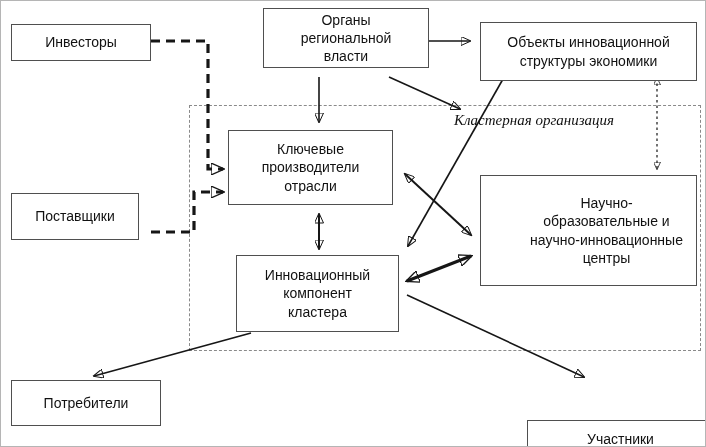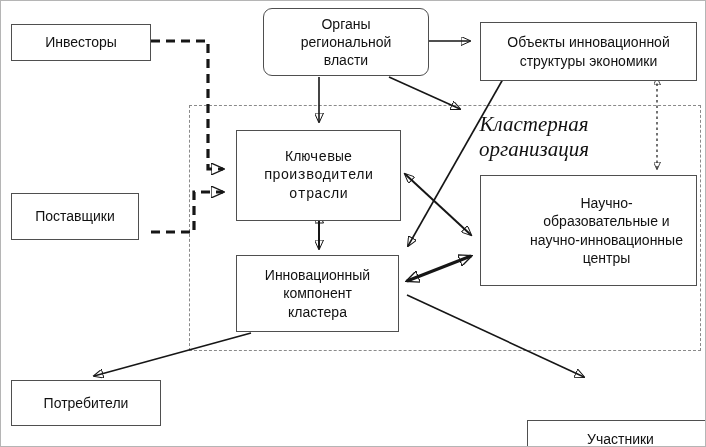--- a/index.html
+++ b/index.html
@@ -36,21 +36,21 @@
     border: 1px dashed #8a8a8a;
     box-sizing: border-box;
     z-index: 0;
   }
   .cluster-label {
     position: absolute;
     left: 428px; top: 111px;
     width: 210px;
     font-family: "Liberation Serif", serif;
     font-style: italic;
-    font-size: 21px;
+    font-size: 15px;
     color: #111111;
     text-align: center;
     z-index: 2;
   }
   svg.arrows {
     position: absolute;
     left: 0; top: 0;
     width: 706px; height: 447px;
     z-index: 1;
     pointer-events: none;
@@ -98,30 +98,30 @@
 
     <path d="M506 71 L407 245" stroke-width="1.6" marker-end="url(#ah)"></path>
 
     <path d="M250 332 L93 375" stroke-width="1.6" marker-end="url(#ah)"></path>
 
     <path d="M406 294 L583 376" stroke-width="1.6" marker-end="url(#ah)"></path>
   </svg>
 
   <div class="box" style="left:10px; top:23px; width:140px; height:37px;">Инвесторы</div>
 
-  <div class="box" style="left:262px; top:7px; width:166px; height:68px;border-radius:9px;">Органы
+  <div class="box" style="left:262px; top:7px; width:166px; height:60px;">Органы
 региональной
 власти</div>
 
   <div class="box" style="left:479px; top:21px; width:217px; height:59px;">Объекты инновационной
 структуры экономики</div>
 
   <div class="box" style="left:10px; top:192px; width:128px; height:47px;text-align:right;">Поставщики</div>
 
-  <div class="box" style="left:235px; top:129px; width:165px; height:91px;font-family:Liberation Mono, monospace;">Ключевые
+  <div class="box" style="left:227px; top:129px; width:165px; height:75px;">Ключевые
 производители
 отрасли</div>
 
   <div class="box" style="left:479px; top:174px; width:217px; height:111px;padding-left:40px;">Научно-
 образовательные и
 научно-инновационные
 центры</div>
 
   <div class="box" style="left:10px; top:379px; width:150px; height:46px;">Потребители</div>
 

